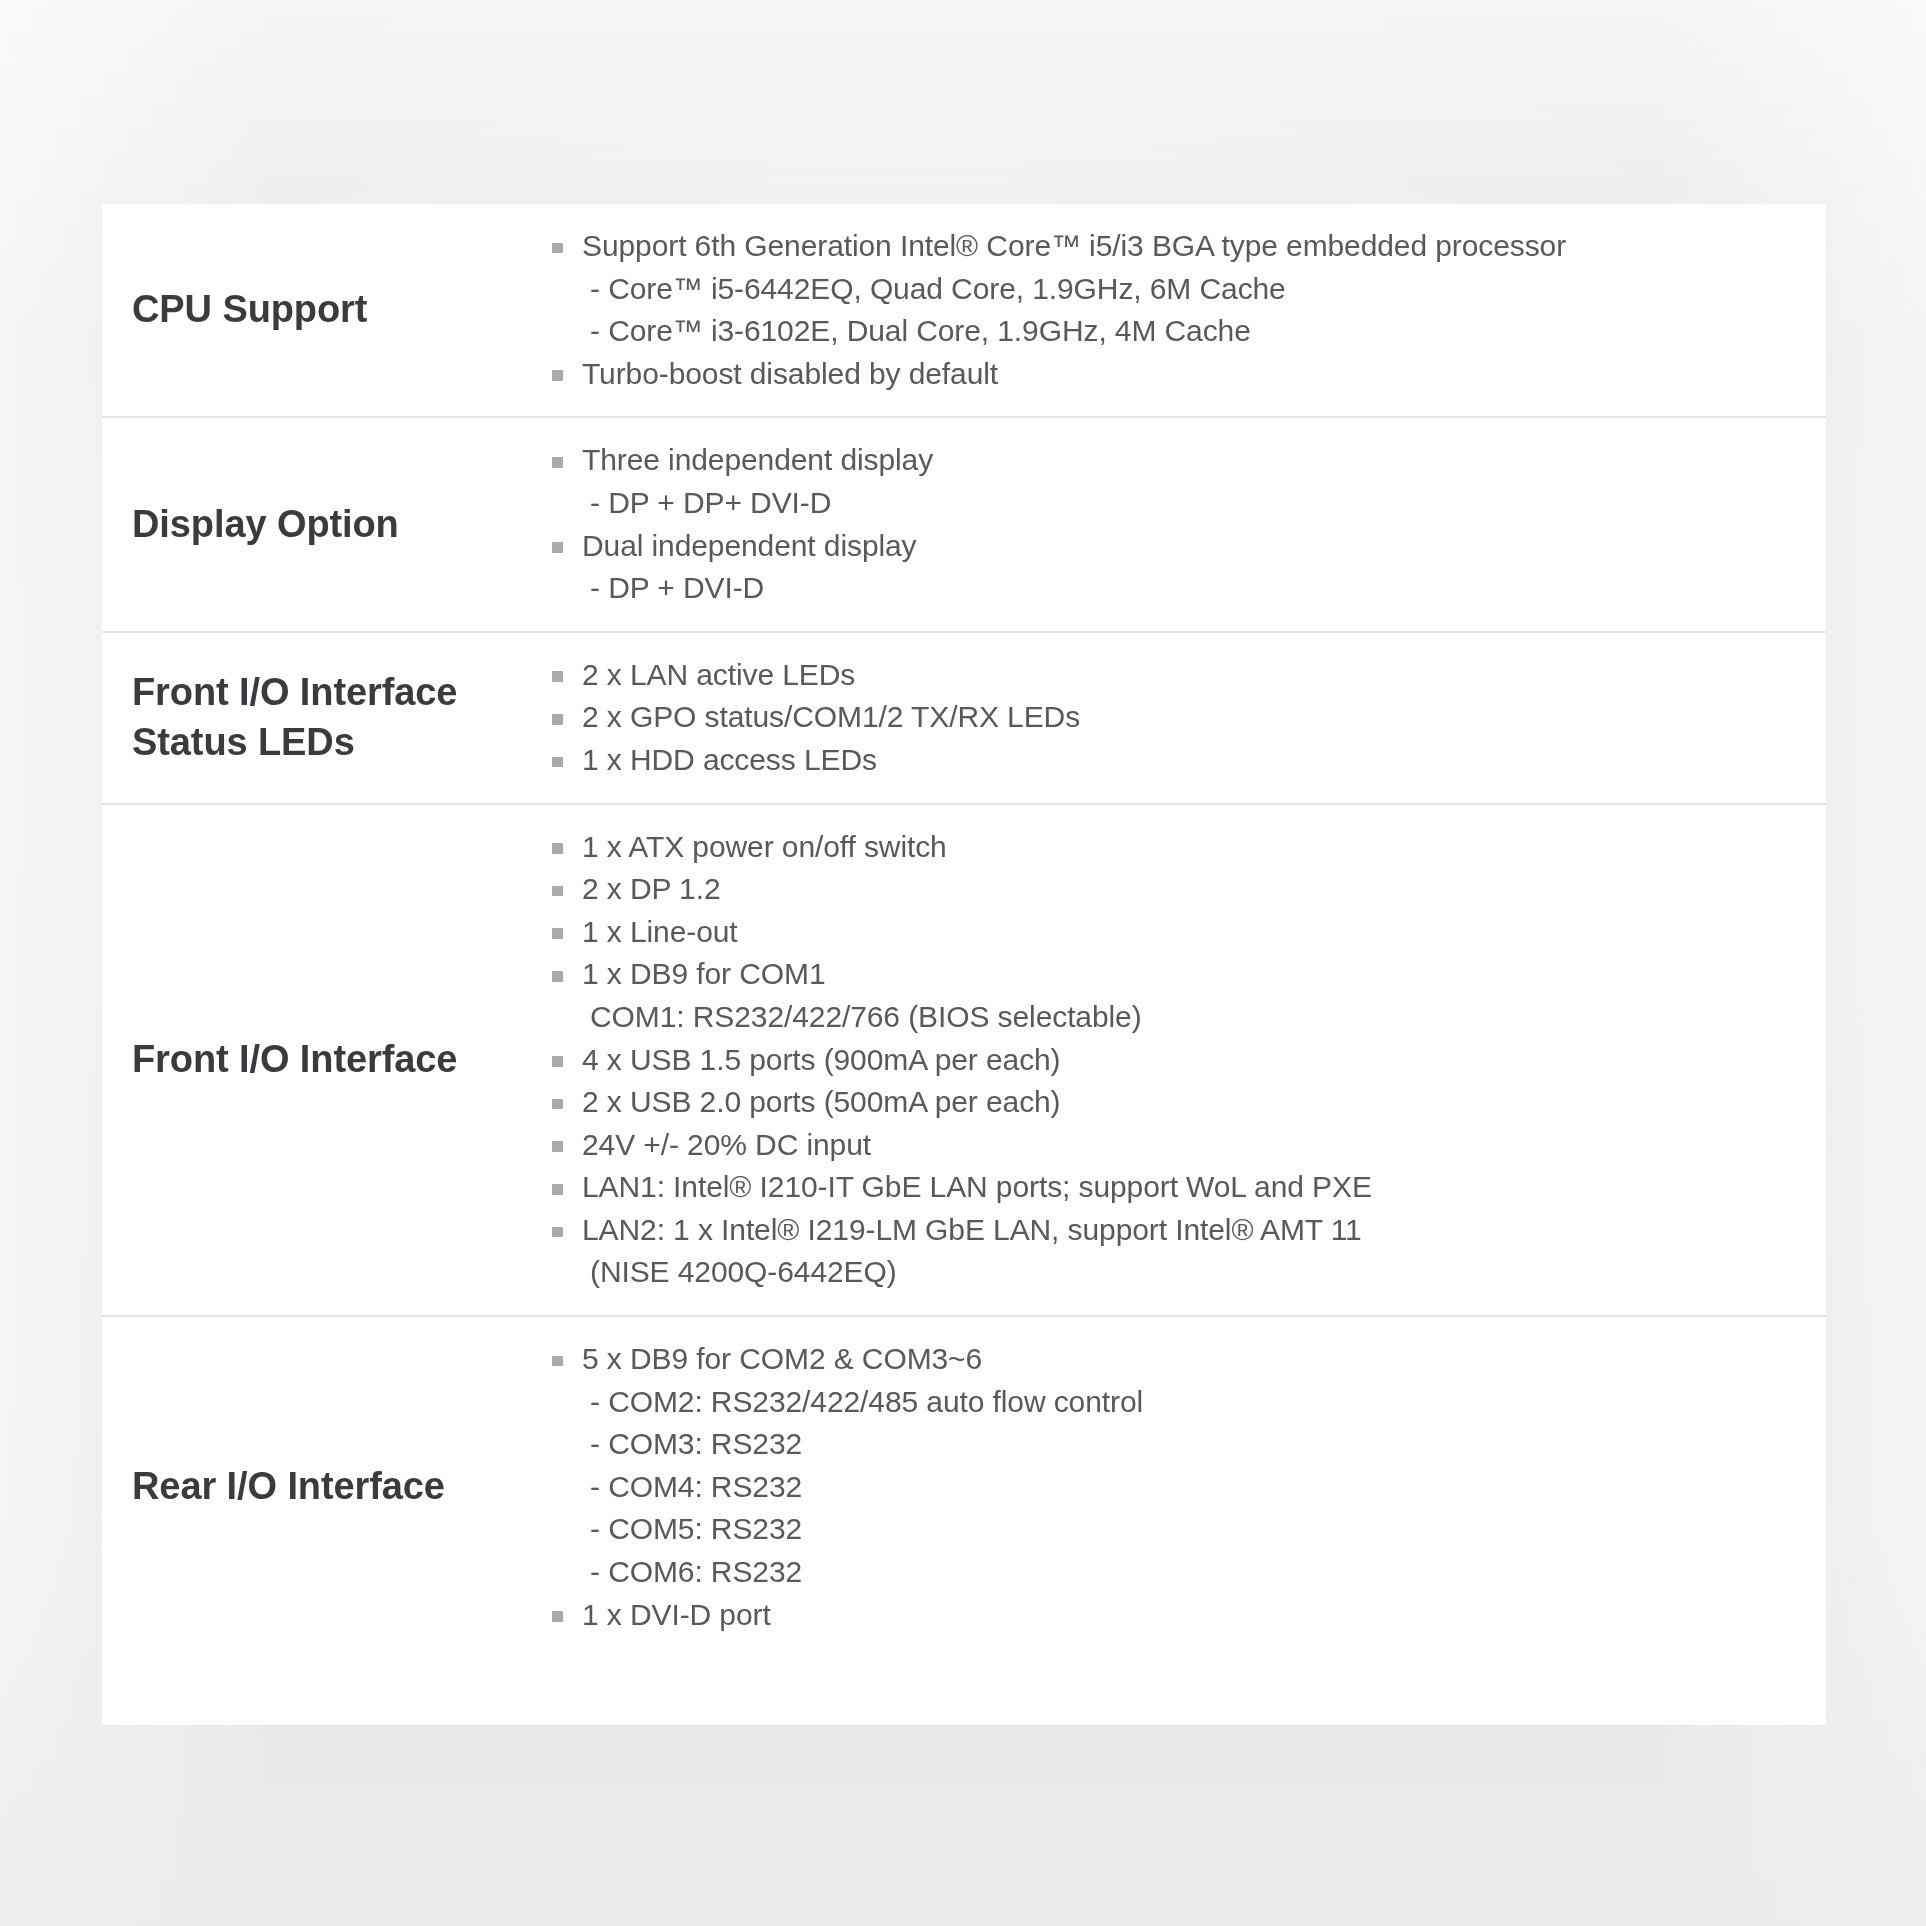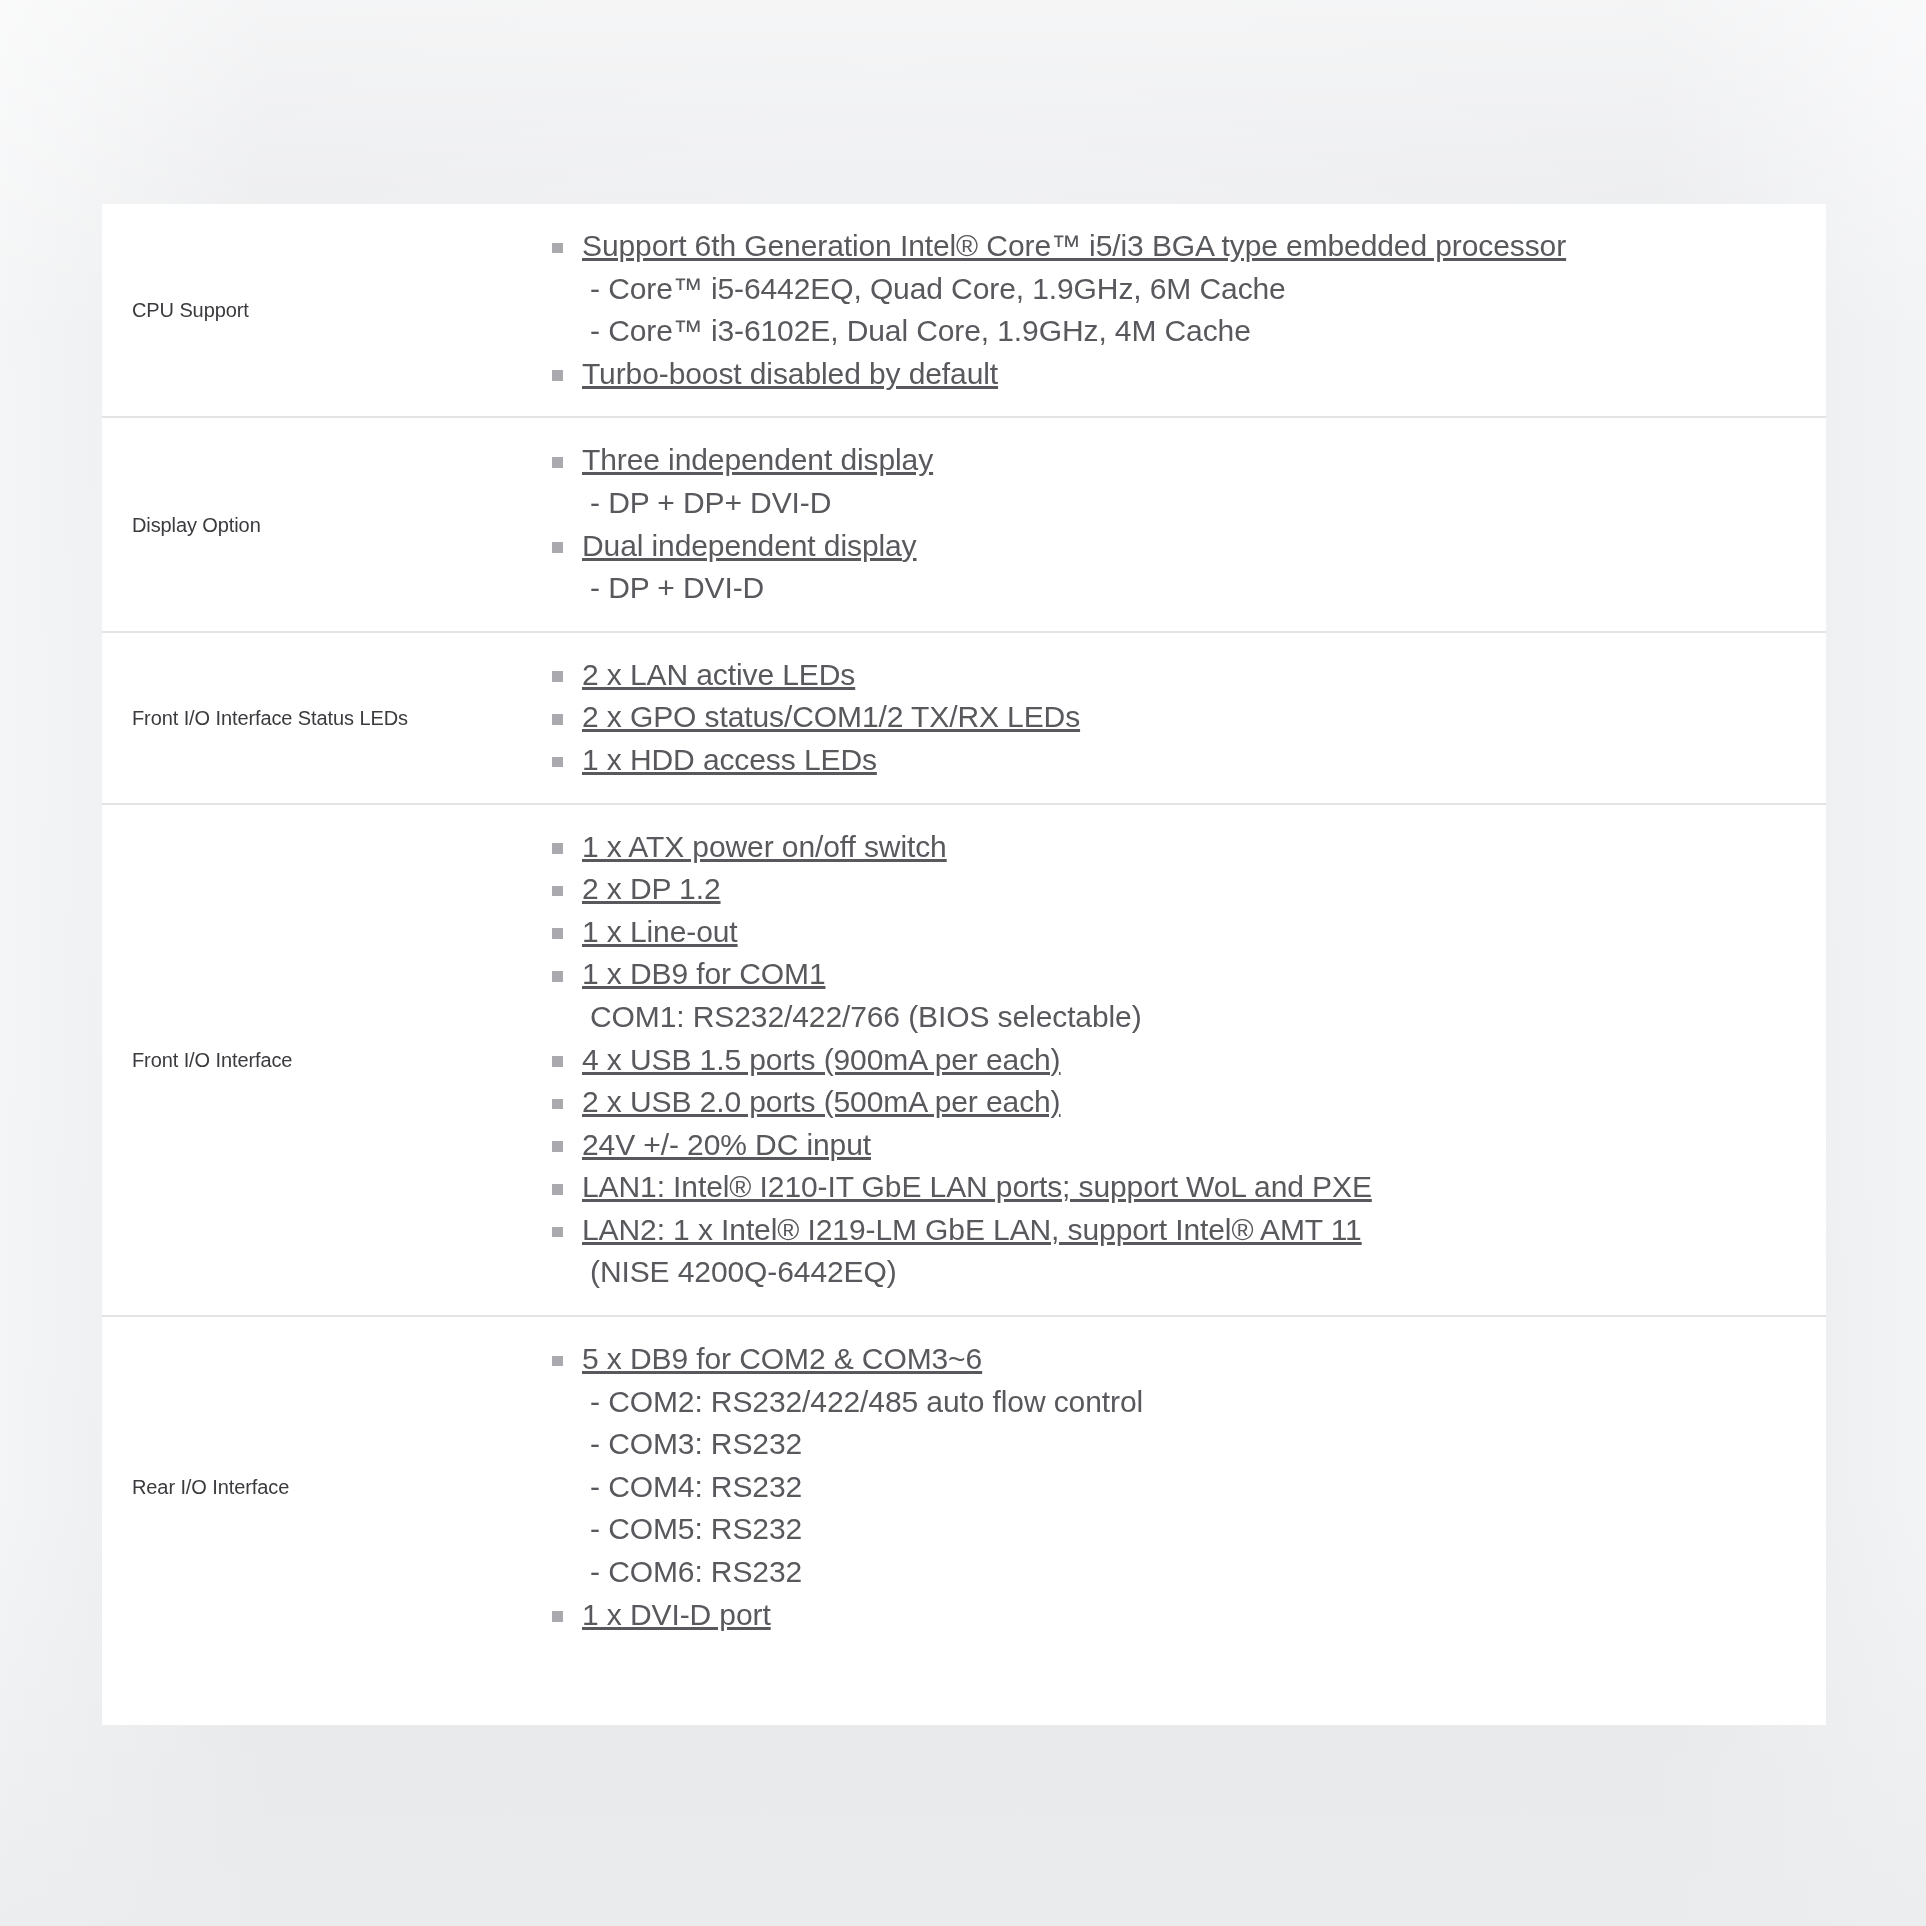--- a/index.html
+++ b/index.html
@@ -58,22 +58,22 @@
     border-top: 2.1px solid #e3e4e6;
   }
 
   .label-cell {
     width: 439px;
     padding: 18.4px 21px 18.4px 30px !important;
     box-sizing: border-box;
   }
 
   .label-text {
-    font-size: 20px;
-    font-weight: normal;
+    font-size: 38px;
+    font-weight: bold;
     color: #3b3b3f;
     line-height: 1.30;
     letter-spacing: -0.1px;
   }
 
   .content-cell {
     padding: 21px 28px 21px 0 !important;
     box-sizing: border-box;
   }
 
@@ -97,21 +97,20 @@
     left: 11.3px;
     top: 17.7px;
     width: 10.6px;
     height: 10.6px;
     background: #a9a9ae;
     display: block;
   }
 
   ul.bullets > li .line {
     display: block;
-    text-decoration: underline;
   }
 
   ul.bullets > li .sub {
     display: block;
     margin-left: 8px;
   }
 </style>
 </head>
 <body>
 

